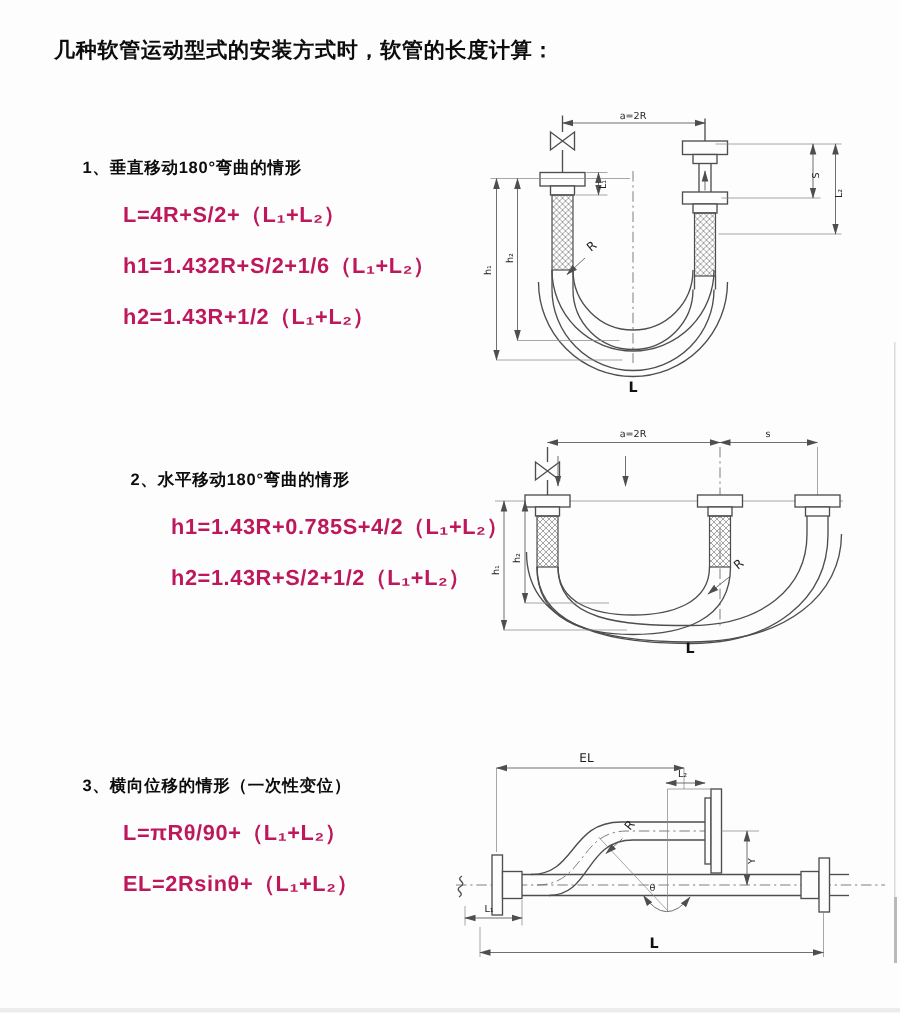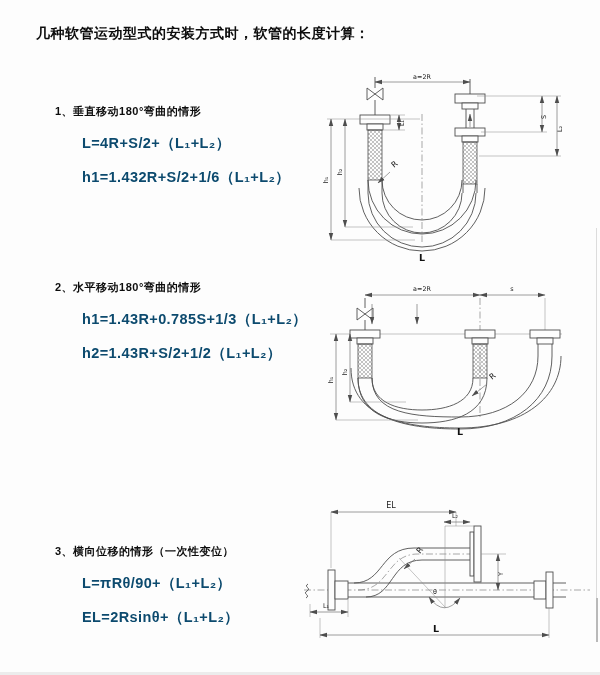--- a/index.html
+++ b/index.html
@@ -10,21 +10,21 @@
     color:#111;
   }
   .title{
     position:absolute;left:36px;top:25px;
     font-size:14px;font-weight:700;letter-spacing:.5px;color:#0d0d0d;
   }
   .sec{position:absolute;left:55px;}
   .sec .heading{font-size:11px;font-weight:700;letter-spacing:.5px;color:#0d0d0d;}
   .sec .formula{
     margin:15px 0 0 27px;font-size:14.5px;font-weight:700;
-    letter-spacing:.4px;color:#0c4a6e;
+    letter-spacing:.4px;color:#be185d;
   }
   .sec .formula:first-of-type{margin-top:13px;}
   .diag{position:absolute;}
   
   .ln{stroke:#4e4e4e;stroke-width:.9;fill:none;}
   .flg{stroke:#4e4e4e;stroke-width:.9;fill:#fdfdfd;}
   .hat{stroke:#4e4e4e;stroke-width:.8;fill:url(#hatch);}
   .dim{stroke:#6b6b6b;stroke-width:.65;fill:none;}
   .thin{stroke:#8a8a8a;stroke-width:.5;fill:none;}
   .dash{stroke:#6f6f6f;stroke-width:.6;fill:none;stroke-dasharray:7 2.5 1.5 2.5;}
@@ -37,29 +37,30 @@
 </style>
 </head>
 <body>
 
 <div class="title">几种软管运动型式的安装方式时，软管的长度计算：</div>
 
 <div class="sec" style="top:104px;">
   <div class="heading">1、垂直移动180°弯曲的情形</div>
   <div class="formula">L=4R+S/2+（L₁+L₂）</div>
   <div class="formula">h1=1.432R+S/2+1/6（L₁+L₂）</div>
+  <div class="formula">h2=1.43R+1/2（L₁+L₂）</div>
 </div>
 
-<div class="sec" style="top:280px;">
+<div class="sec" style="top:312px;margin-left:32px;">
   <div class="heading">2、水平移动180°弯曲的情形</div>
-  <div class="formula">h1=1.43R+0.785S+1/3（L₁+L₂）</div>
+  <div class="formula">h1=1.43R+0.785S+4/2（L₁+L₂）</div>
   <div class="formula">h2=1.43R+S/2+1/2（L₁+L₂）</div>
 </div>
 
-<div class="sec" style="top:516px;margin-top:28px;">
+<div class="sec" style="top:516px;">
   <div class="heading">3、横向位移的情形（一次性变位）</div>
   <div class="formula">L=πRθ/90+（L₁+L₂）</div>
   <div class="formula">EL=2Rsinθ+（L₁+L₂）</div>
 </div>
 
 <svg class="diag" style="left:315px;top:72px;" width="272" height="192" viewBox="0 0 272 192">
   <defs>
     <pattern id="hatch" patternUnits="userSpaceOnUse" width="4" height="4">
       <path d="M0,4 L4,0 M0,0 L4,4" stroke="#7a7a7a" stroke-width="0.45"></path>
     </pattern>

